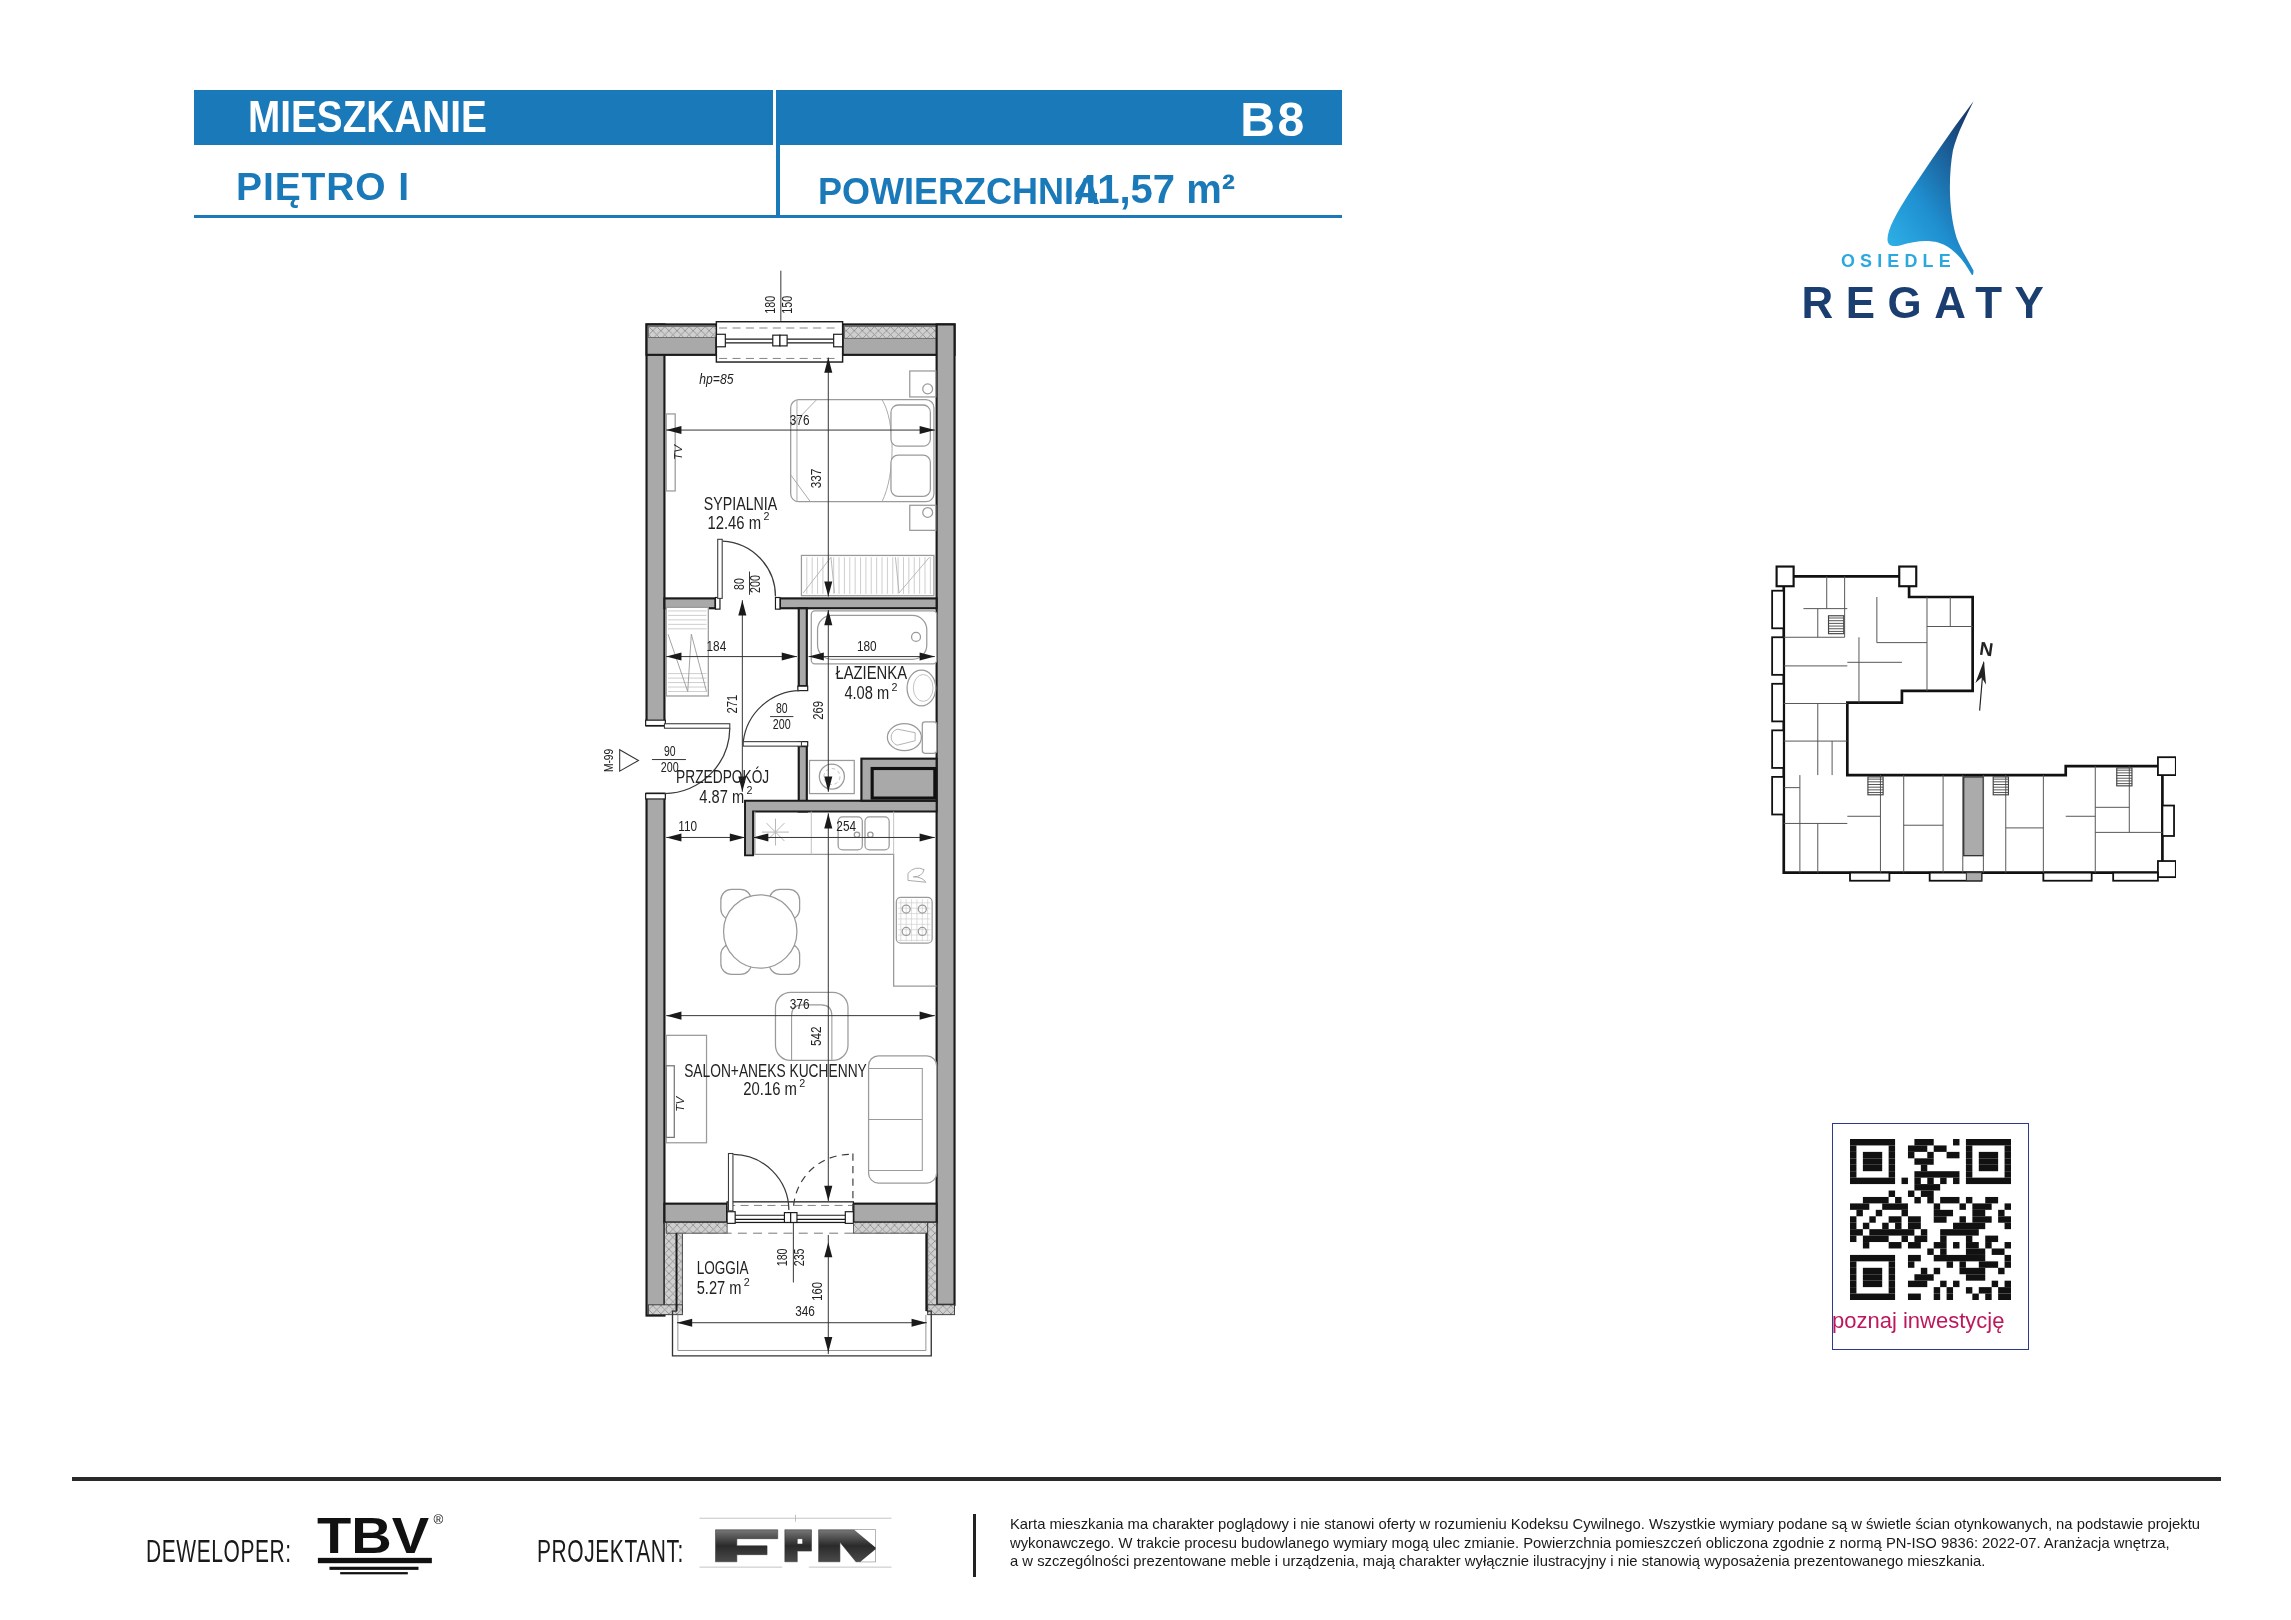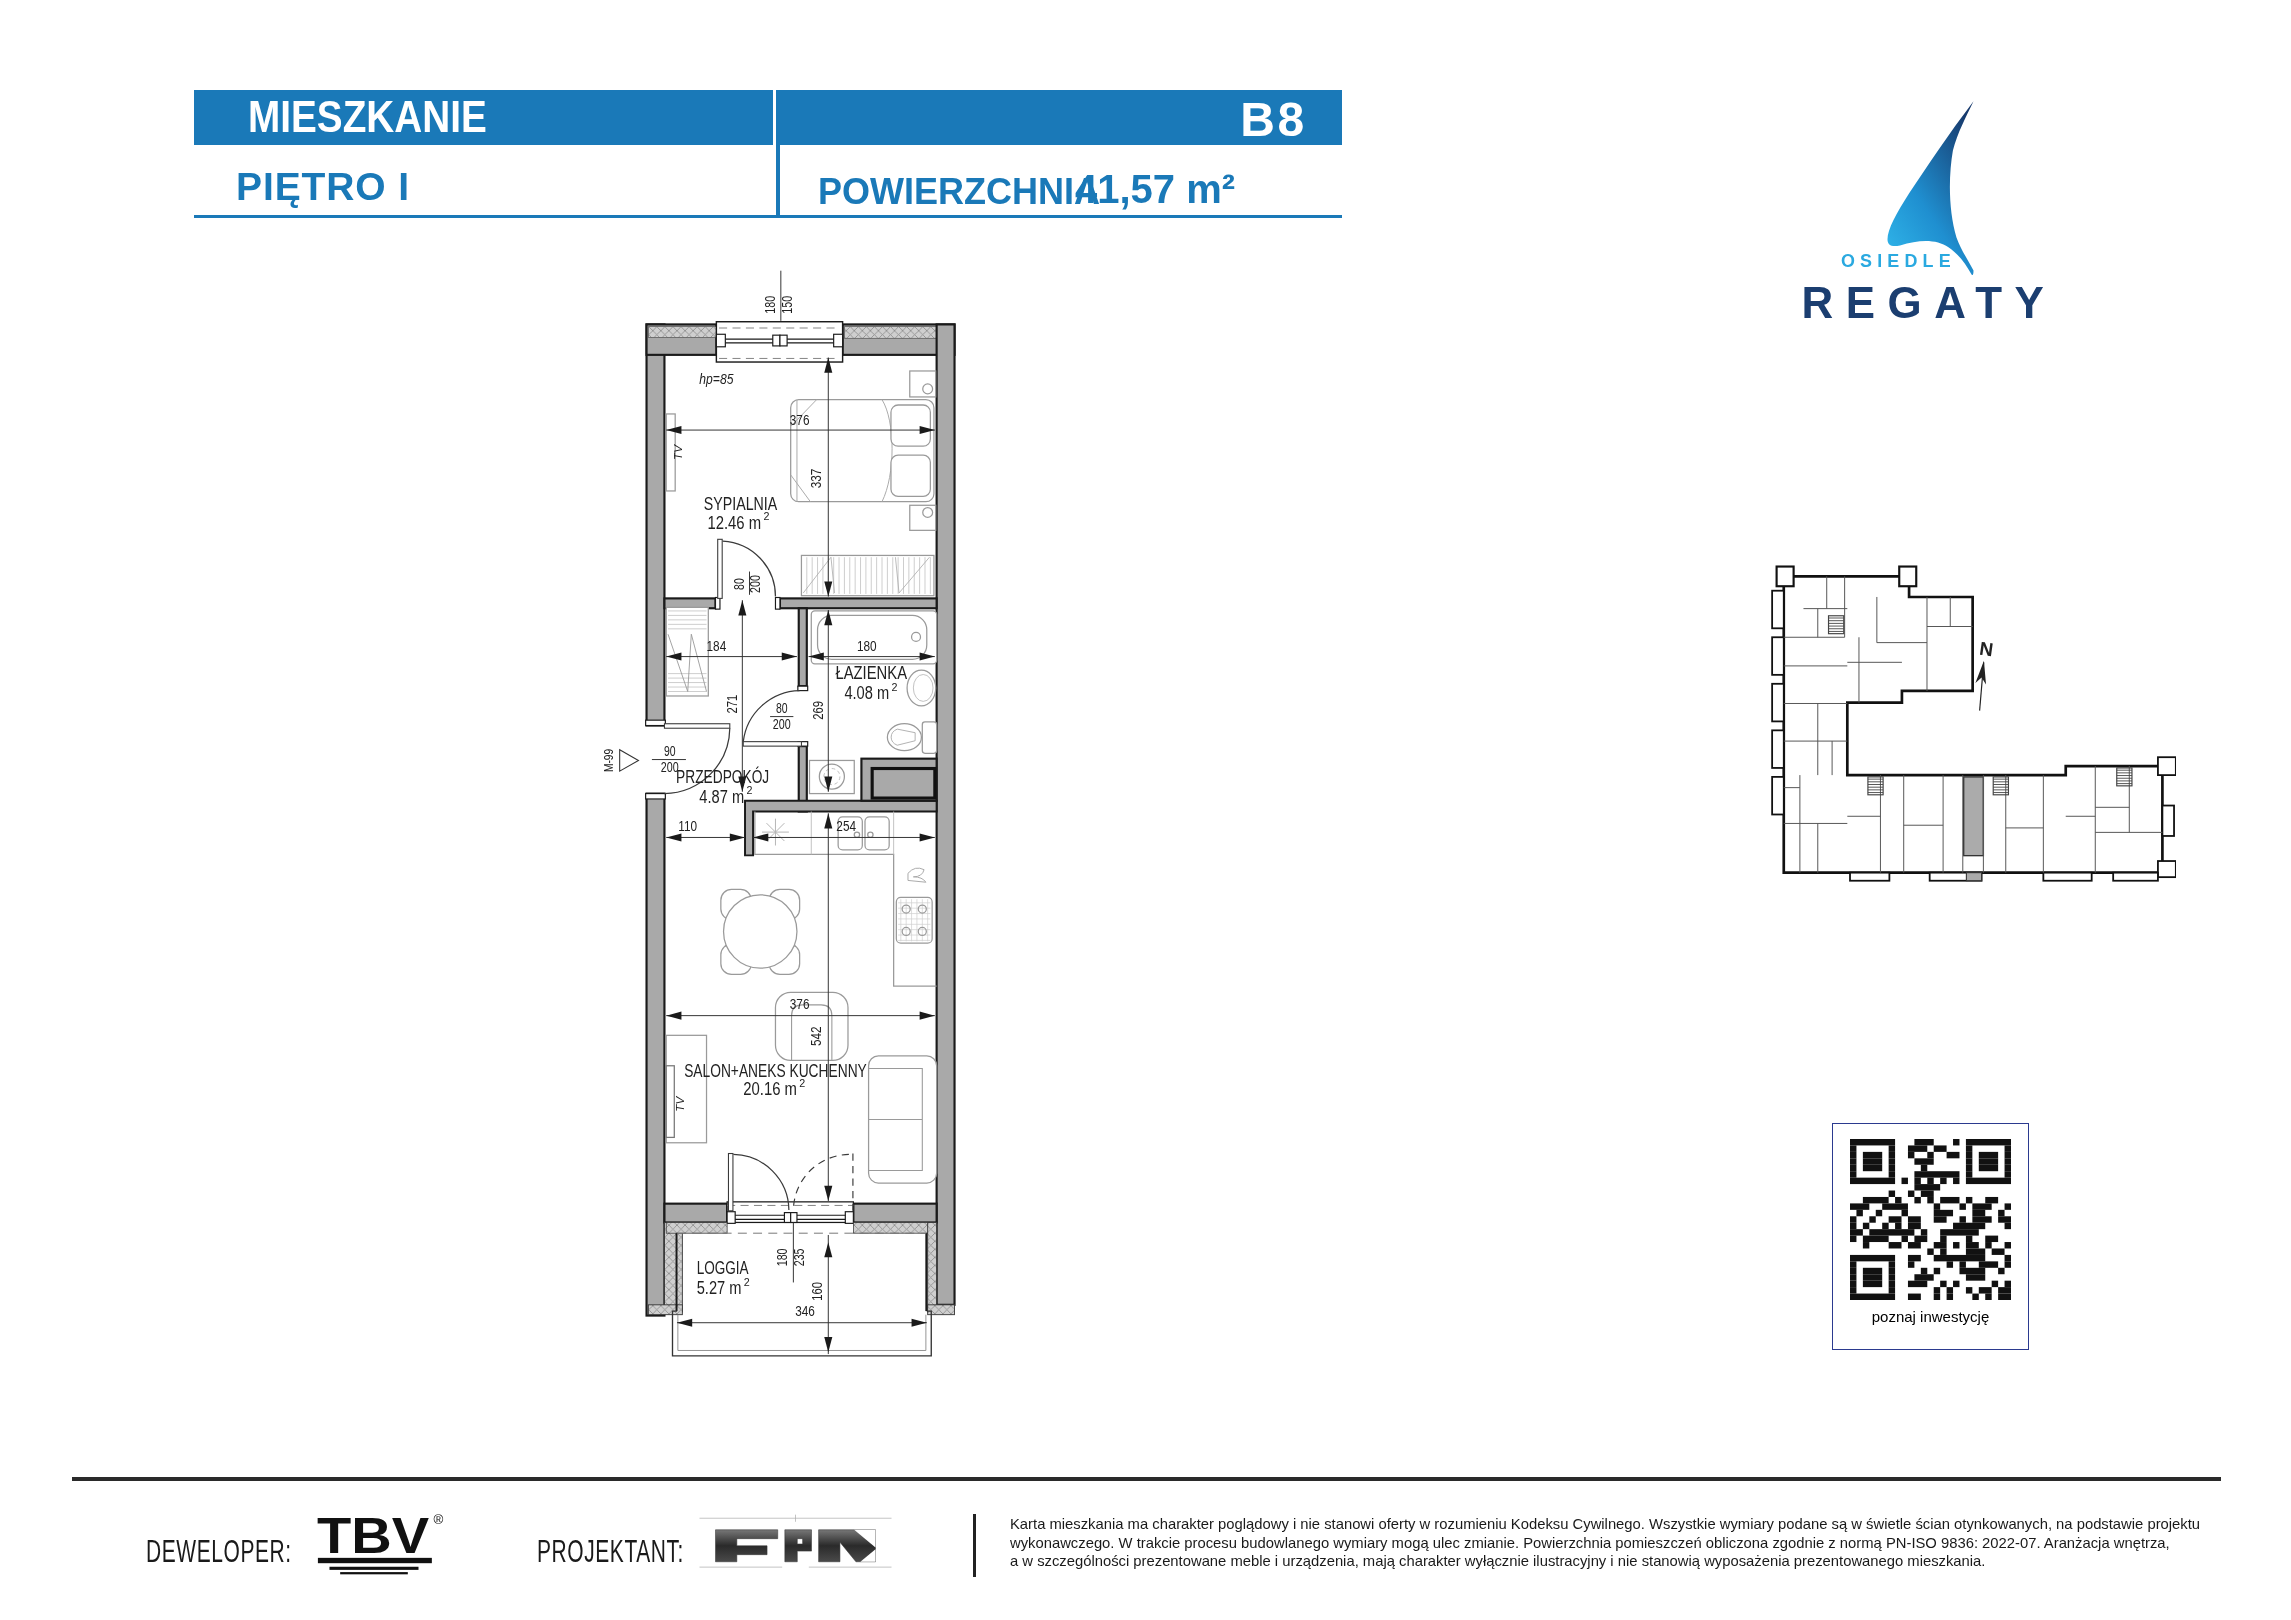--- a/index.html
+++ b/index.html
@@ -641,21 +641,21 @@
     <rect x="165.6" y="165.6" width="14.4" height="7.2"></rect>
     <rect x="0.0" y="172.8" width="50.4" height="7.2"></rect>
     <rect x="64.8" y="172.8" width="14.4" height="7.2"></rect>
     <rect x="93.6" y="172.8" width="7.2" height="7.2"></rect>
     <rect x="108.0" y="172.8" width="7.2" height="7.2"></rect>
     <rect x="136.8" y="172.8" width="7.2" height="7.2"></rect>
     <rect x="151.2" y="172.8" width="7.2" height="7.2"></rect>
     <rect x="165.6" y="172.8" width="14.4" height="7.2"></rect>
 </svg>
 
-<div class="abs" style="left:1832px;top:1308px;width:197px;text-align:center;font-size:15px;color:#000000;">poznaj inwestycję</div>
+<div class="abs" style="left:1832px;top:1308px;width:197px;text-align:left;font-size:22px;color:#be185d;">poznaj inwestycję</div>
 
 <div class="abs" style="left:72px;top:1477px;width:2149px;height:3.6px;background:#2a2a2a;"></div>
 
 <div class="abs" style="left:146px;top:1533px;font-size:32px;color:#1a1a1a;transform:scaleX(0.655);transform-origin:left center;letter-spacing:0.9px;">DEWELOPER:</div>
 
 <svg class="abs" style="left:315px;top:1508px" width="134" height="73" viewBox="0 0 150 82">
 <text x="2" y="50" font-size="56" font-weight="bold" letter-spacing="0" fill="#111" font-family="Liberation Sans" textLength="126" lengthAdjust="spacingAndGlyphs">TBV</text>
 <rect x="3" y="56" width="128" height="6" fill="#111"></rect>
 <rect x="16" y="66" width="100" height="3.5" fill="#111"></rect>
 <rect x="28" y="72" width="76" height="2.5" fill="#111"></rect>

